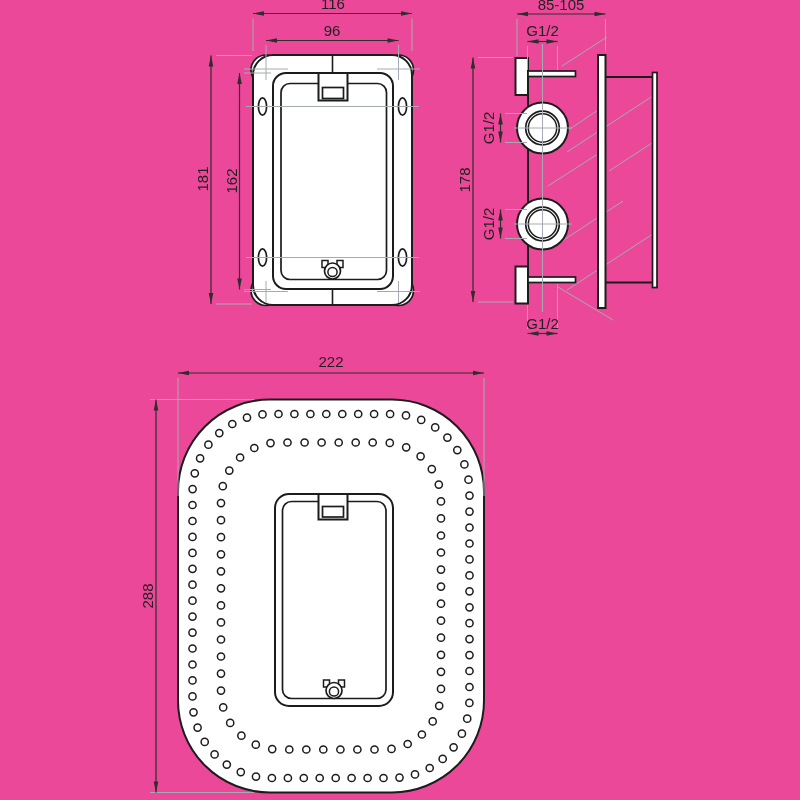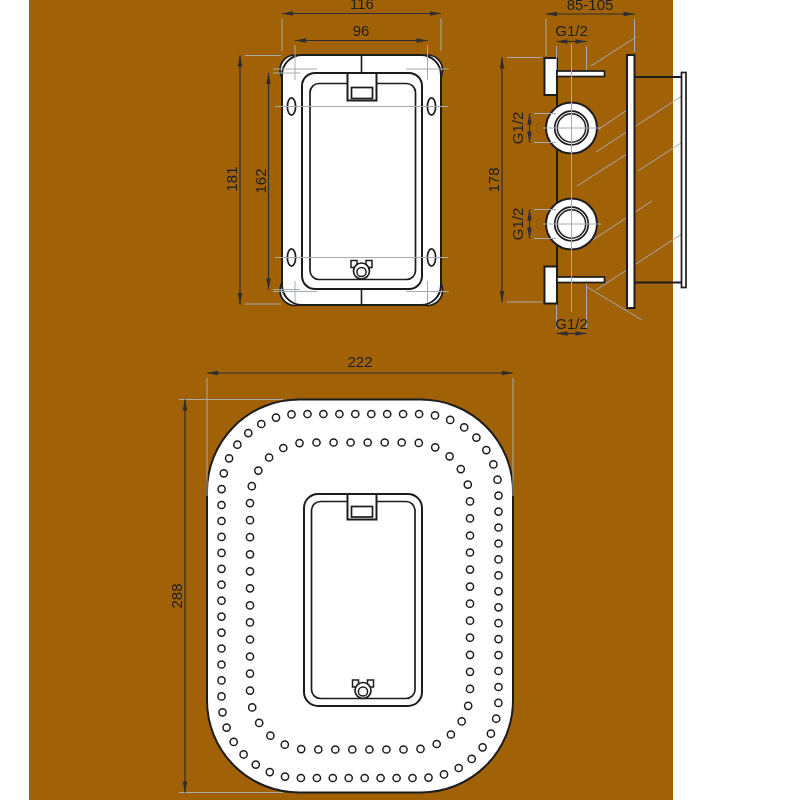--- a/index.html
+++ b/index.html
@@ -1,16 +1,16 @@
 <!DOCTYPE html>
 <html><head>
 <meta charset="utf-8">
 <style>
   html,body{margin:0;padding:0;background:#ffffff;}
-  .stage{width:644px;height:800px;position:relative;background:#a16207;margin-left:29px;}
+  .stage{width:800px;height:800px;position:relative;background:#ec4899;}
   svg{display:block;}
   .o2 {fill:#ffffff;stroke:#1c1c1c;stroke-width:2;}
   .o2n{fill:none;stroke:#1c1c1c;stroke-width:2;}
   .o17{fill:#ffffff;stroke:#1c1c1c;stroke-width:1.7;}
   .o14n{fill:none;stroke:#1c1c1c;stroke-width:1.5;}
   .ctr{stroke:#1c1c1c;stroke-width:1.6;fill:none;}
   .dim{stroke:#2e2e2e;stroke-width:1.2;fill:none;}
   .arrow{fill:#2e2e2e;stroke:none;}
   .ext{stroke:#a6abb1;stroke-width:1;fill:none;}
   .t{font-family:"Liberation Sans",sans-serif;font-size:15px;fill:#1f1f1f;text-anchor:middle;}

